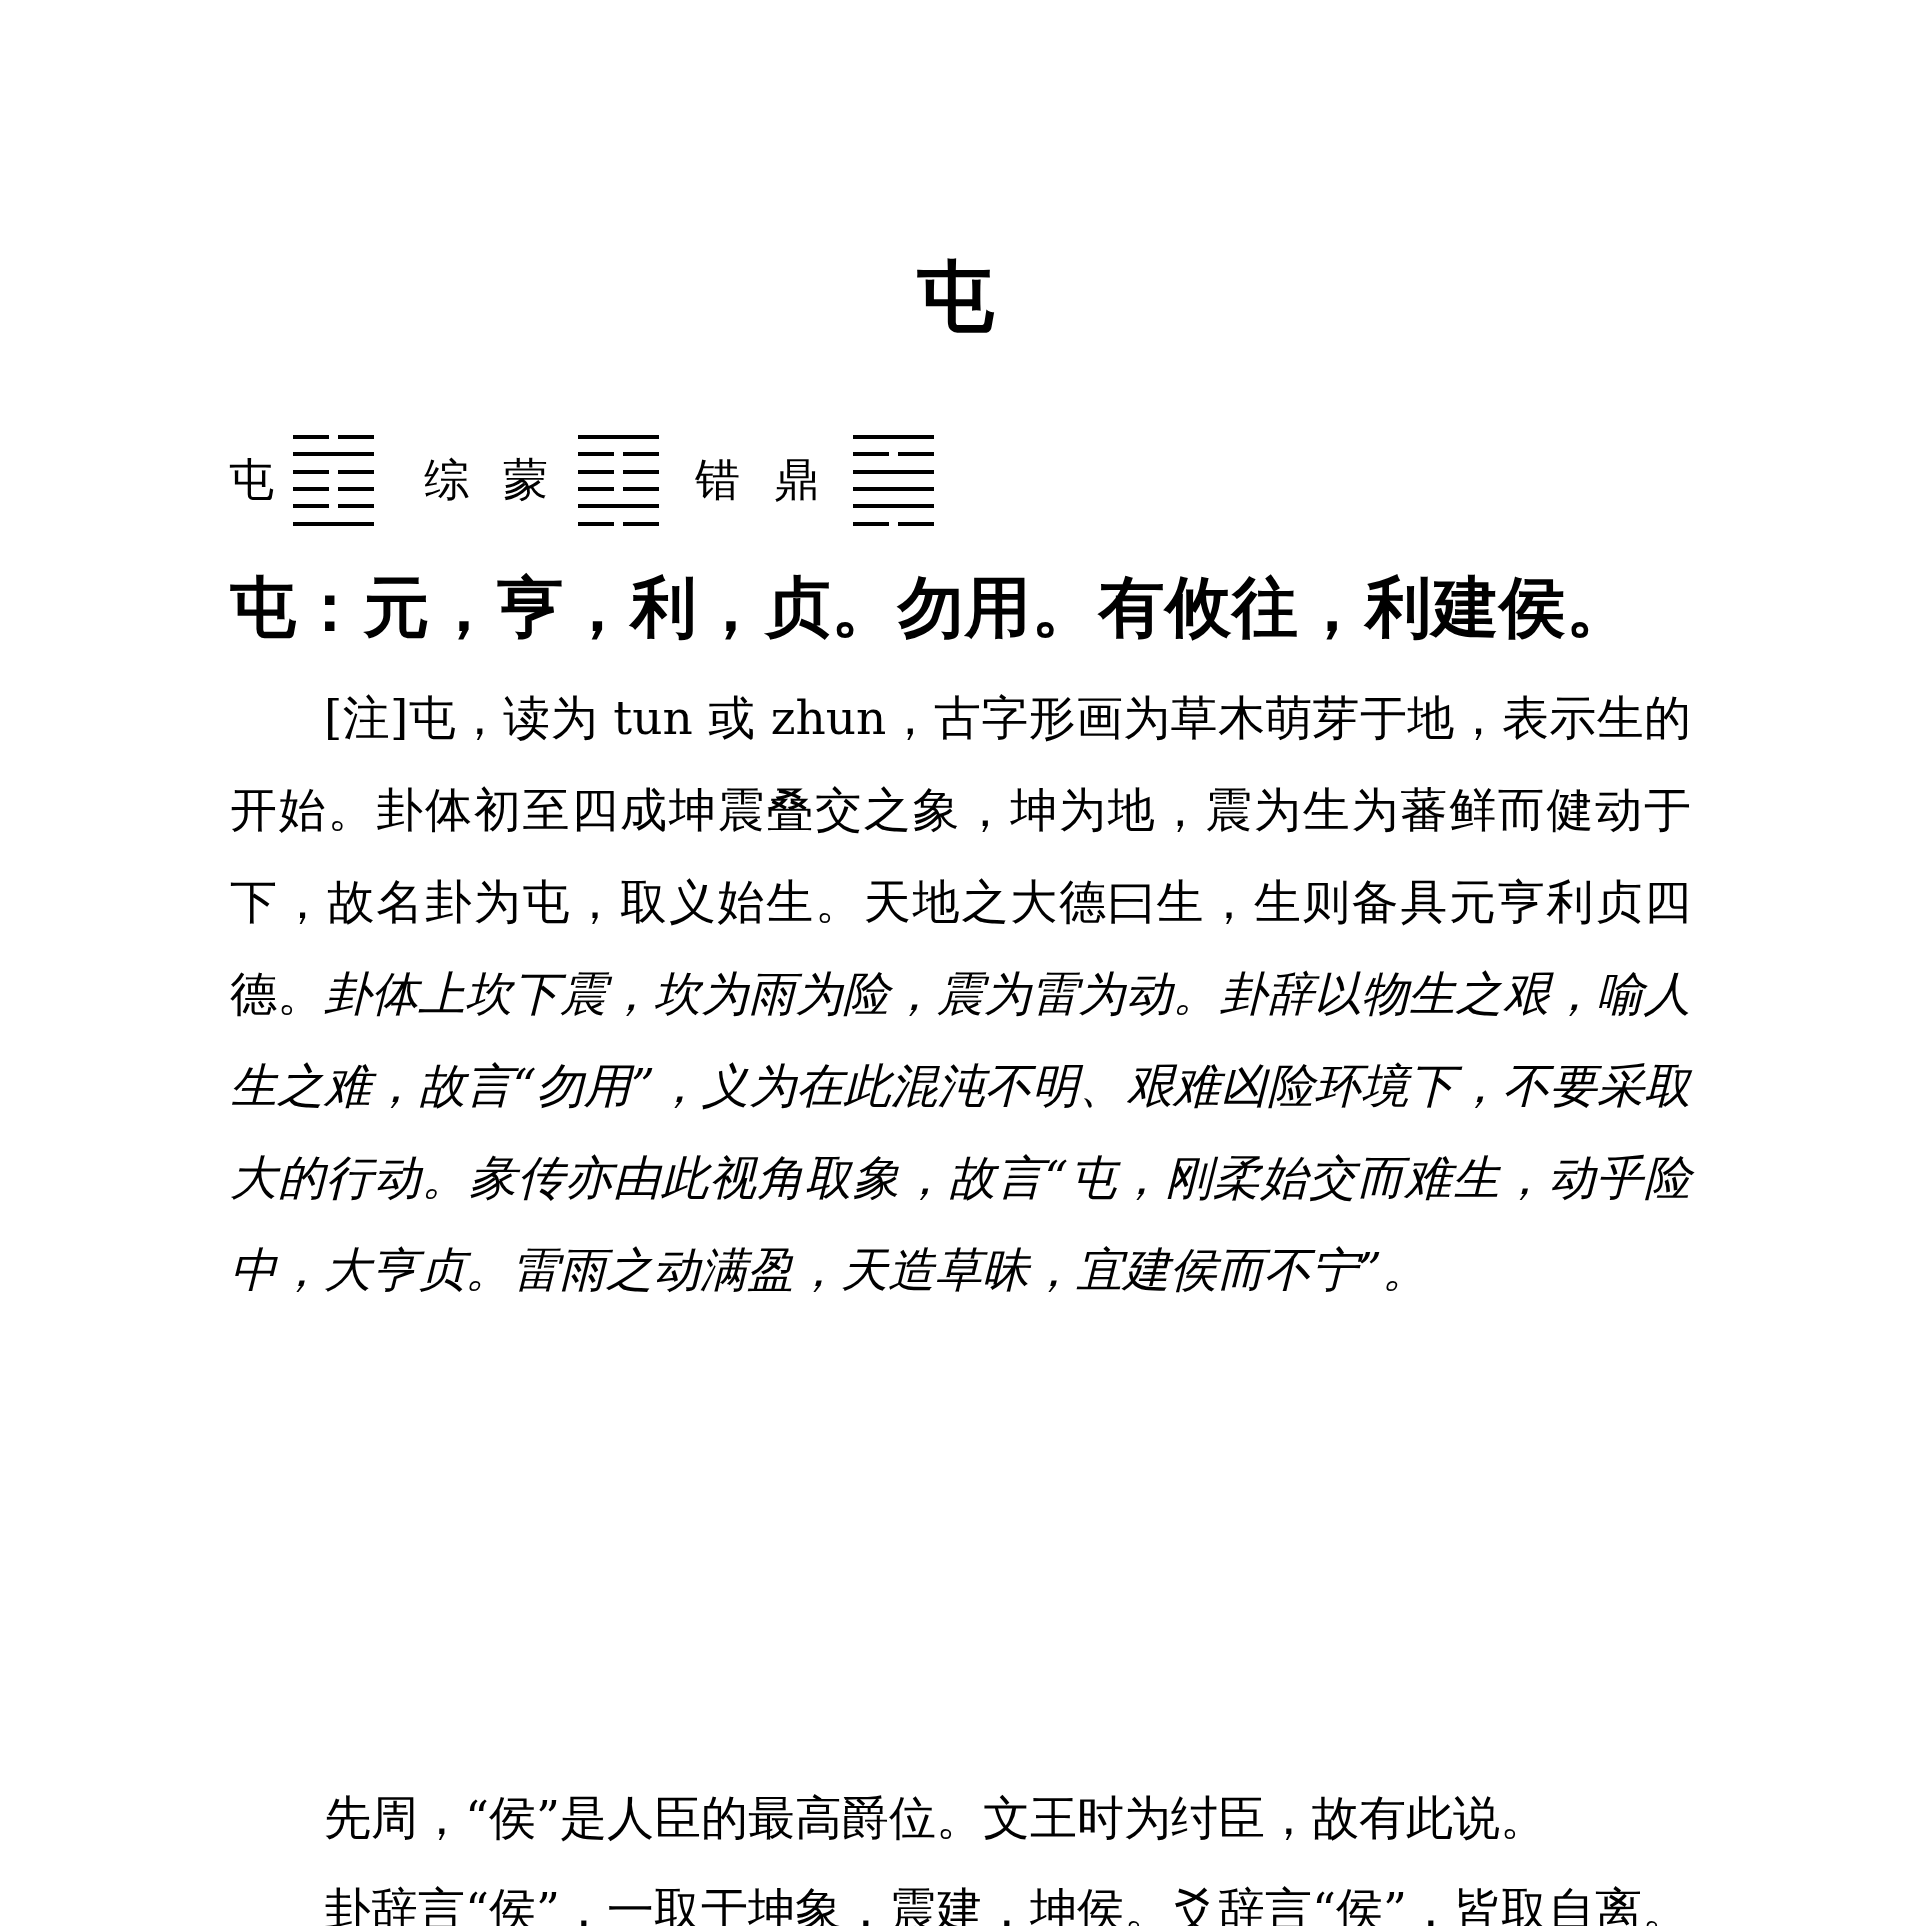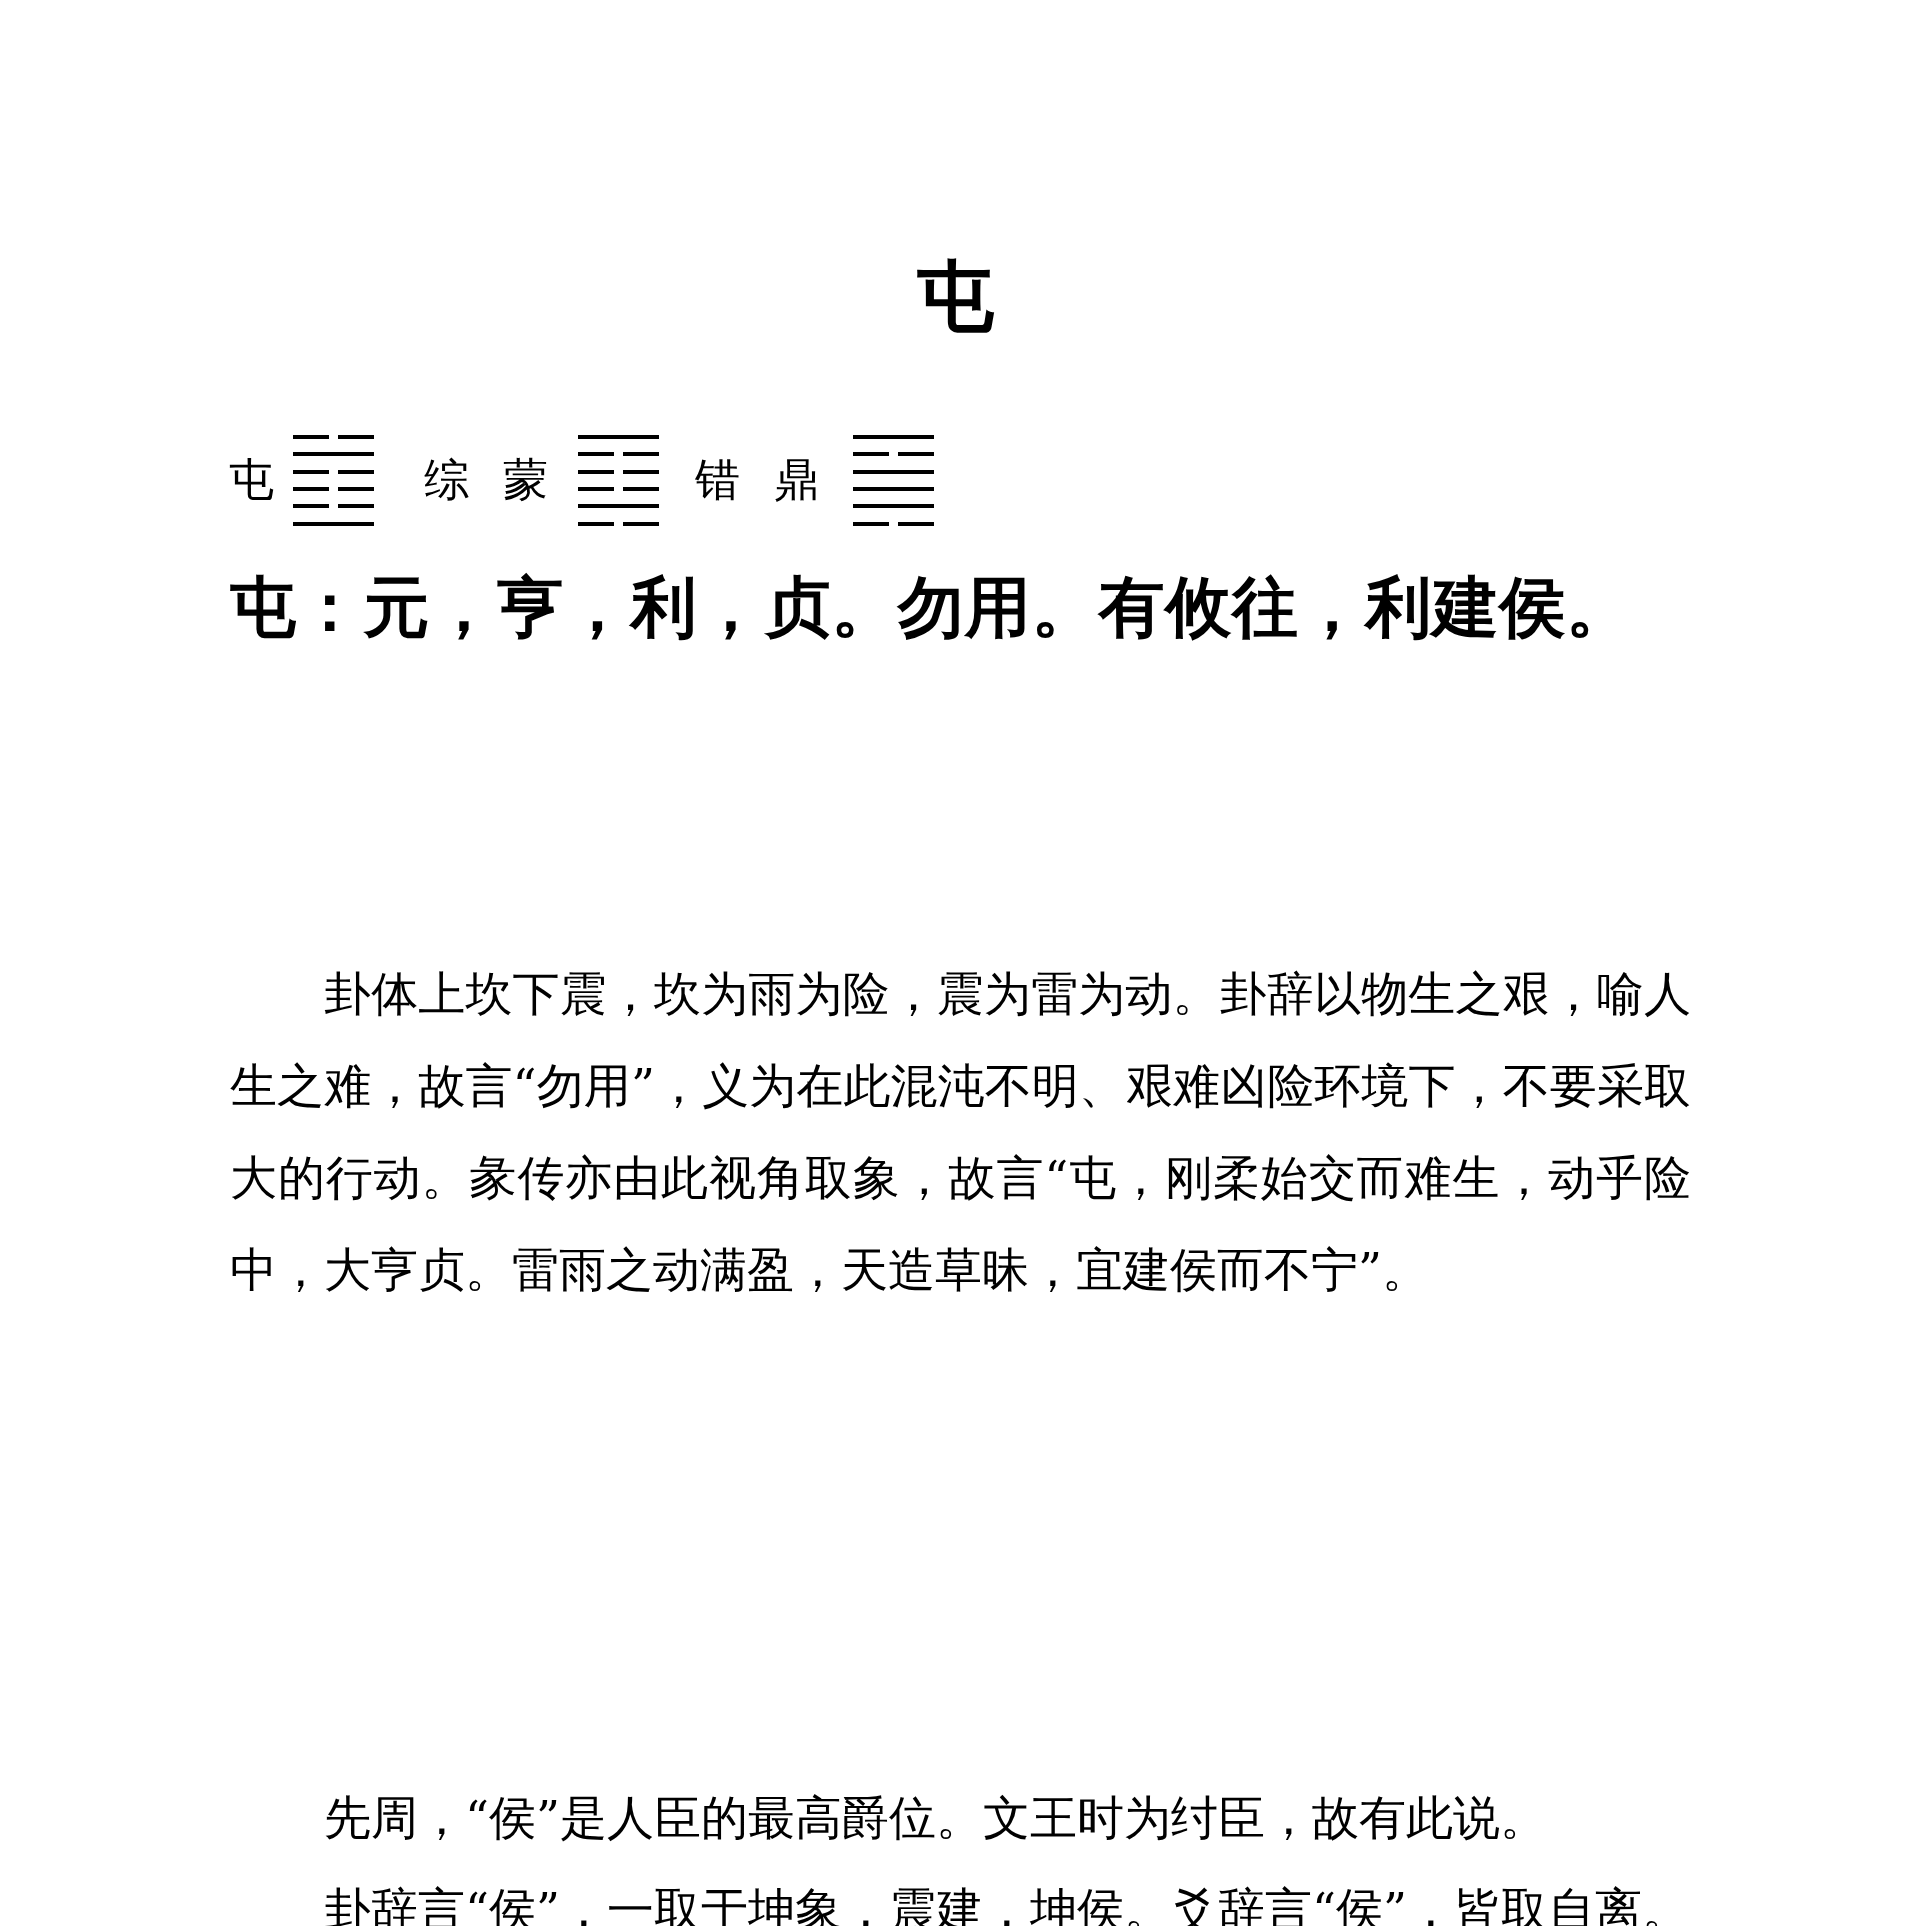--- a/index.html
+++ b/index.html
@@ -22,21 +22,21 @@
   .hex .line.yin .seg.b { left: 45px; width: 36px; }
 
   .heading { position: absolute; left: 230px; width: 1464px; font-size: 66px; font-weight: bold;
              line-height: 77px; letter-spacing: 0.8px;
              font-family: "DejaVu Sans", "Liberation Sans", sans-serif; white-space: nowrap; }
   .h1 { top: 569px; }
 
   .para { position: absolute; left: 230px; width: 1461px; font-size: 47px; line-height: 92px;
           text-align: justify; text-indent: 94px; word-break: break-all; }
   .p1 { top: 672px; }
-  .p2 { top: 948px; }
+  .p2 { top: 948px; font-style: italic; }
   .p3 { top: 1314px; }
   .p4 { top: 1772px; text-indent: 94px; }
   .p5 { top: 1864px; }
 </style>
 </head>
 <body>
 
 <div class="page">
 
   <div class="title">屯</div>
@@ -119,20 +119,21 @@
         </div>
       <div class="line yin" style="top:87px">
           <span class="seg a"></span>
           <span class="seg b"></span>
         </div>
     </div>
   </div>
 
   <div class="heading h1">屯：元，亨，利，贞。勿用。有攸往，利建侯。</div>
 
+  <p class="para p1">[注]屯，读为 tun 或 zhun，古字形画为草木萌芽于地，表示生的开始。卦体初至四成坤震叠交之象，坤为地，震为生为蕃鲜而健动于下，故名卦为屯，取义始生。天地之大德曰生，生则备具元亨利贞四德。</p>
   <p class="para p2">卦体上坎下震，坎为雨为险，震为雷为动。卦辞以物生之艰，喻人生之难，故言“勿用”，义为在此混沌不明、艰难凶险环境下，不要采取大的行动。彖传亦由此视角取象，故言“屯，刚柔始交而难生，动乎险中，大亨贞。雷雨之动满盈，天造草昧，宜建侯而不宁”。</p>
   <p class="para p4">先周，“侯”是人臣的最高爵位。文王时为纣臣，故有此说。</p>
   <p class="para p5">卦辞言“侯”，一取于坤象，震建，坤侯。爻辞言“侯”，皆取自离。</p>
 
 </div>
 
 <style>
   p.para { margin: 0; }
 </style>
 

